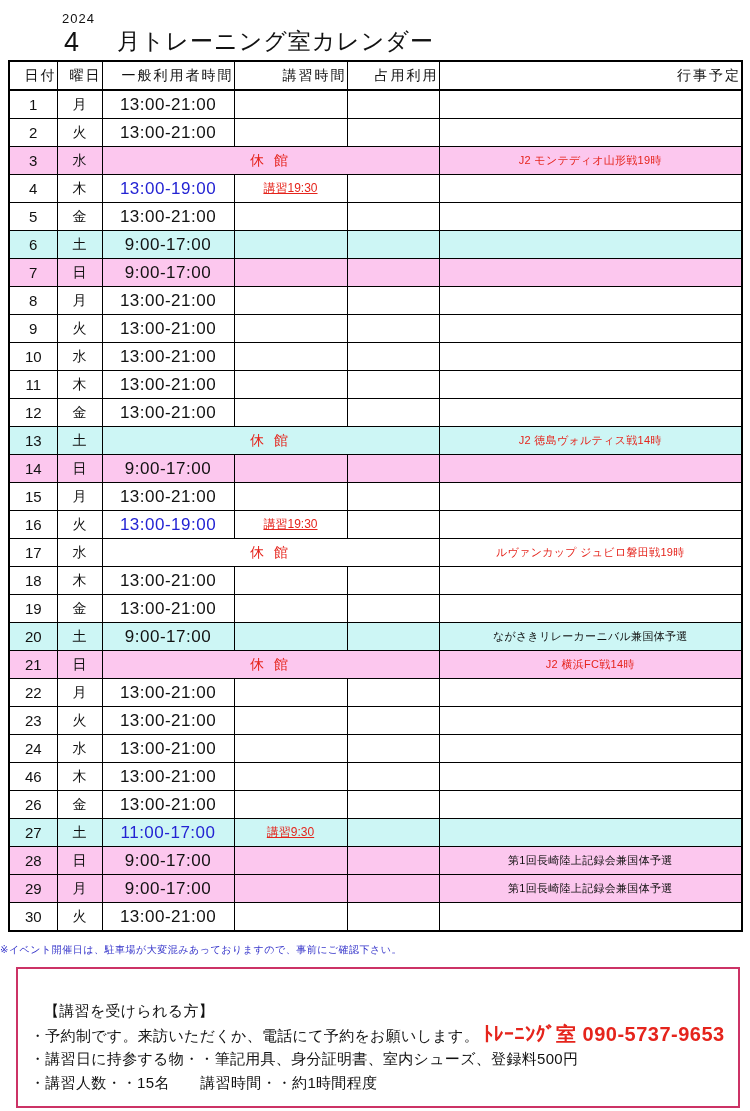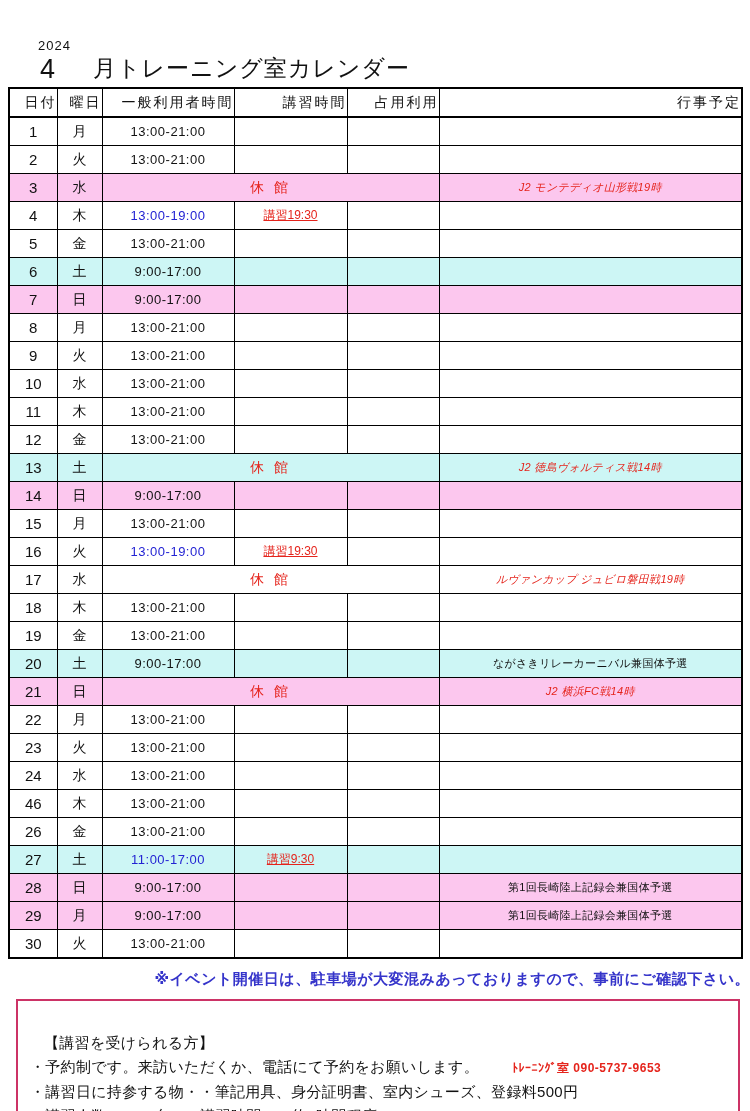--- a/index.html
+++ b/index.html
@@ -6,58 +6,58 @@
     --pink:#fcc7ee; --cyan:#cdf6f5; --red:#e5241c; --blue:#2323d3;
     --note-blue:#3534ca; --box-border:#cc3366; --line:#000;
   }
   html,body{margin:0;padding:0;}
   body{
     width:750px;height:1111px;background:#fff;color:#111;
     font-family:"Liberation Sans","DejaVu Sans",sans-serif;
     position:relative;overflow:hidden;
   }
   
-  .header{padding:12px 0 0 30px;height:48px;margin-top:27px;}
+  .header{padding:12px 0 0 54px;height:48px;}
   .year{font-size:13px;letter-spacing:1px;line-height:14px;padding-left:8px;}
   .title-row{display:flex;align-items:flex-end;line-height:30px;}
   .month{font-size:27px;padding-left:10px;}
   .title-text{font-size:23px;padding-left:38px;padding-bottom:1px;letter-spacing:1px;}
   
   table.cal{
     border-collapse:collapse;table-layout:fixed;margin-left:8px;width:733px;
     border:2px solid var(--line);
   }
   .cal th,.cal td{
     border:1px solid var(--line);height:27px;padding:0;text-align:center;
     overflow:hidden;white-space:nowrap;
   }
   .cal thead th{font-size:14px;font-weight:normal;letter-spacing:2px;border-bottom:2px solid var(--line);text-align:right;}
   .c-date{font-size:15px;}
   .c-day{font-size:14px;}
-  .c-hours{font-size:13px;letter-spacing:.5px;}
+  .c-hours{font-size:17px;letter-spacing:.5px;}
   .c-hours.blue{color:var(--blue);}
   .c-lecture{font-size:12px;color:var(--red);text-decoration:underline;}
   .c-closed{font-size:14px;color:var(--red);letter-spacing:3px;}
   .c-event{text-align:left;padding-left:5px;font-size:11px;letter-spacing:.3px;}
-  .ev-red{color:var(--red);font-style:italic;}
+  .ev-red{color:var(--red);}
   .ev-black{color:#111;}
   .bg-pink td{background:var(--pink);}
   .bg-cyan td{background:var(--cyan);}
   .bg-white td{background:#fff;}
   
   .note{
-    margin-top:11px;text-align:right;color:var(--note-blue);
-    font-weight:bold;font-size:15px;letter-spacing:.5px;
+    margin-top:11px;text-align:left;color:var(--note-blue);
+    font-weight:normal;font-size:10px;letter-spacing:.5px;
   }
   .info-box{
     margin:10px 10px 0 16px;width:698px;border:2px solid var(--box-border);
     padding:6px 10px 12px 12px;font-size:15px;line-height:23.5px;letter-spacing:.3px;
   }
   .info-heading{padding-left:14px;margin-top:24px;}
-  .phone{color:var(--red);font-weight:bold;font-size:12px;padding-left:4px;letter-spacing:.5px;margin-left:29px;}
+  .phone{color:var(--red);font-weight:bold;font-size:20px;padding-left:4px;letter-spacing:.5px;}
 </style>
 </head>
 <body>
 
 <div class="header">
   <div class="year">2024</div>
   <div class="title-row">
     <span class="month">4</span>
     <span class="title-text">月トレーニング室カレンダー</span>
   </div>

